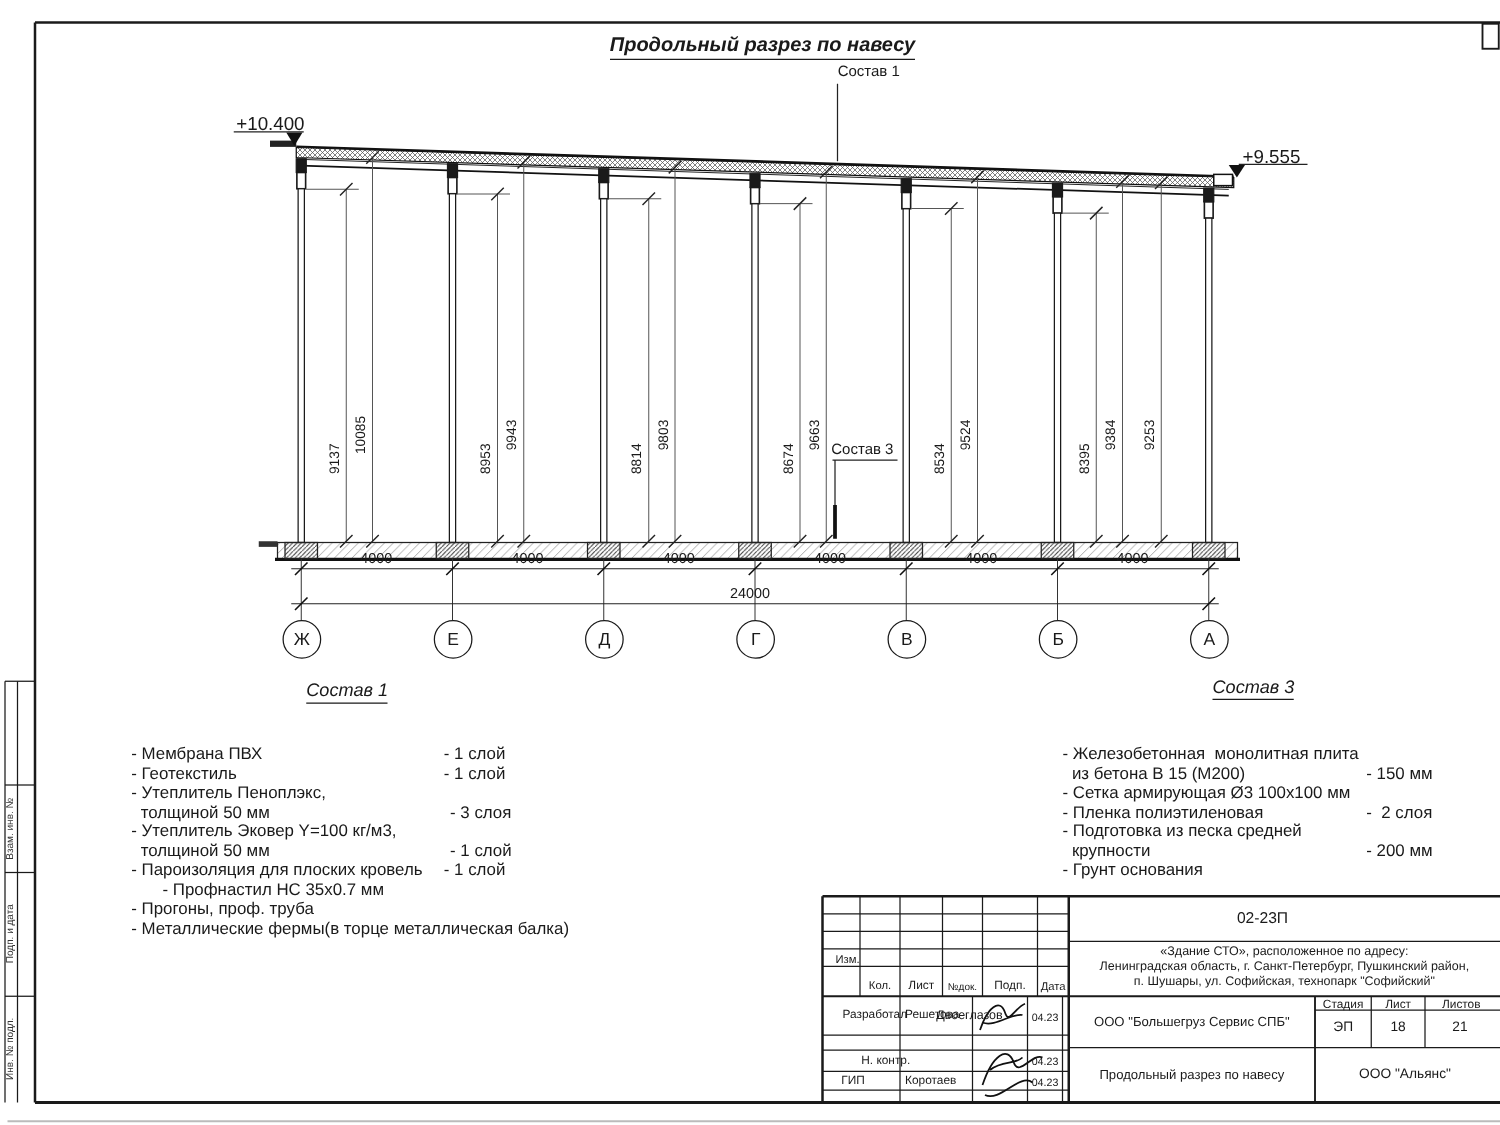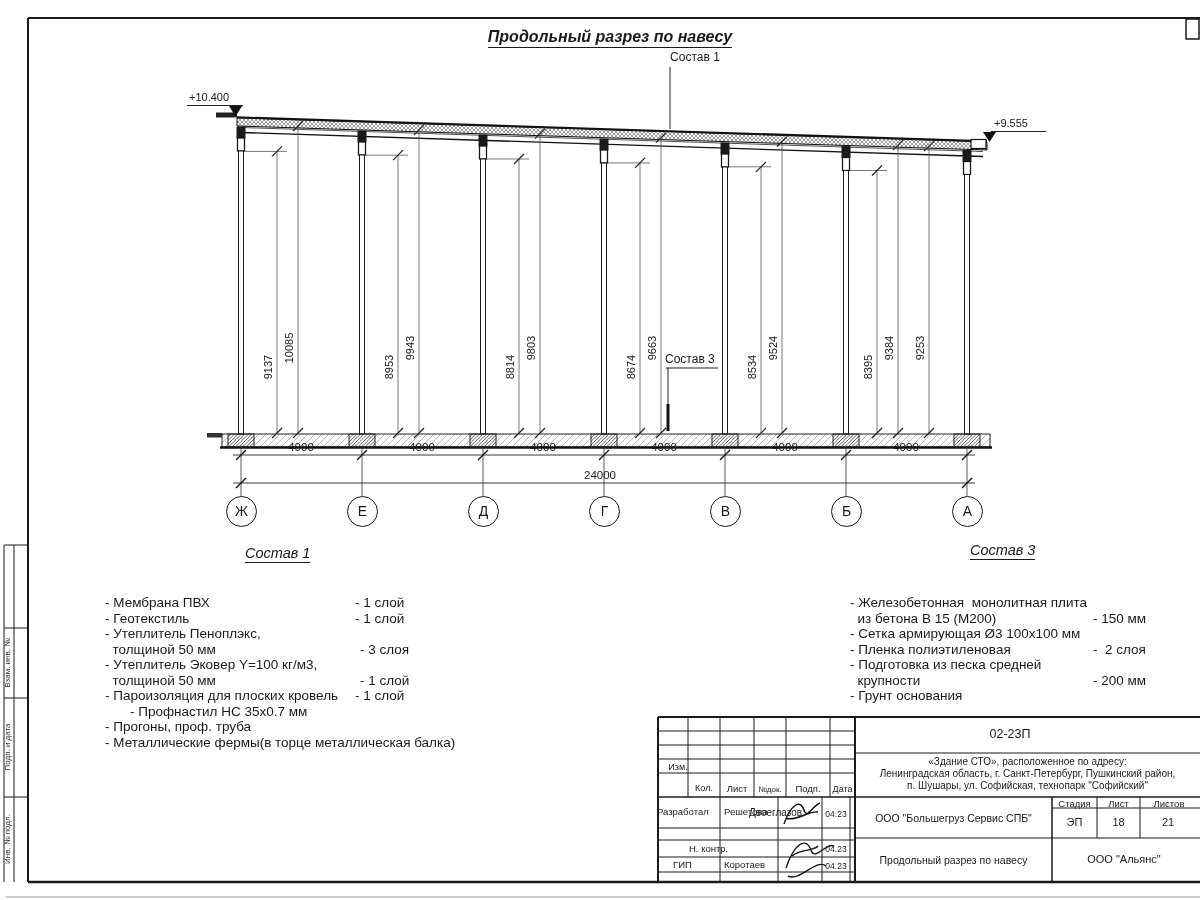--- a/index.html
+++ b/index.html
@@ -4,21 +4,21 @@
 <style>
   html,body{margin:0;padding:0;background:#fff;}
   .sheet{position:relative;width:1200px;height:900px;background:#ffffff;overflow:hidden;
          font-family:"Liberation Sans",sans-serif;color:#1a1a1a;}
   .abs{position:absolute;}
   .c{text-align:center;}
   svg{position:absolute;left:0;top:0;}
   .drawing-title{font-size:16px;font-style:italic;font-weight:600;}
   .drawing-title span{border-bottom:1.6px solid #1a1a1a;padding-bottom:2px;}
   .callout{font-size:12px;}
-  .elev{font-size:11px;}
+  .elev{font-size:15px;}
   .dim-h{font-size:11.5px;}
   .vdim{position:absolute;width:70px;height:14px;text-align:center;font-size:11px;
         transform:rotate(-90deg);transform-origin:center;}
   .bubble{position:absolute;width:29px;height:29px;border:1.3px solid #1a1a1a;border-radius:50%;
           font-size:14px;line-height:29px;text-align:center;background:#fff;}
   .spec{position:absolute;font-size:13.5px;}
   .spec .title{position:absolute;font-style:italic;font-size:14.5px;border-bottom:1.2px solid #1a1a1a;padding-bottom:1px;}
   .spec .row{position:absolute;white-space:pre;}
   .spec .qty{position:absolute;white-space:pre;text-align:right;}
   .tb{font-size:9.5px;}
@@ -317,21 +317,21 @@
 </div>
 
 <div>
   <span class="tb-cell tb" style="left:658px;top:762px;width:40px;font-size:9px;">Изм.</span>
   <span class="tb-cell tb" style="left:688px;top:783px;width:32px;font-size:9px;">Кол.</span>
   <span class="tb-cell tb" style="left:720px;top:783px;width:34px;font-size:9.5px;">Лист</span>
   <span class="tb-cell tb" style="left:754px;top:784.5px;width:32px;font-size:8px;">№док.</span>
   <span class="tb-cell tb" style="left:786px;top:783px;width:44px;font-size:9.5px;">Подп.</span>
   <span class="tb-cell tb" style="left:830px;top:783.5px;width:25px;font-size:9px;">Дата</span>
 
-  <span class="abs" style="left:657px;top:806px;font-size:9.5px;">Разработал</span>
+  <span class="abs" style="left:674px;top:806px;font-size:9.5px;">Разработал</span>
   <span class="abs" style="left:724px;top:806px;font-size:9.5px;">Решетова</span>
   <span class="tb-cell" style="left:822px;top:809px;width:28px;font-size:8.5px;">04.23</span>
   <span class="abs" style="left:689px;top:843px;font-size:9.5px;">Н. контр.</span>
   <span class="abs" style="left:724px;top:807px;font-size:10px;margin-left:25px;">Двоеглазов</span>
   <span class="tb-cell" style="left:822px;top:844px;width:28px;font-size:8.5px;">04.23</span>
   <span class="abs" style="left:661px;top:859px;font-size:9.5px;margin-left:12px;">ГИП</span>
   <span class="abs" style="left:724px;top:859px;font-size:9.5px;">Коротаев</span>
   <span class="tb-cell" style="left:822px;top:861px;width:28px;font-size:8.5px;">04.23</span>
 
   <span class="tb-cell" style="left:855px;top:727px;width:310px;font-size:12.5px;">02-23П</span>

